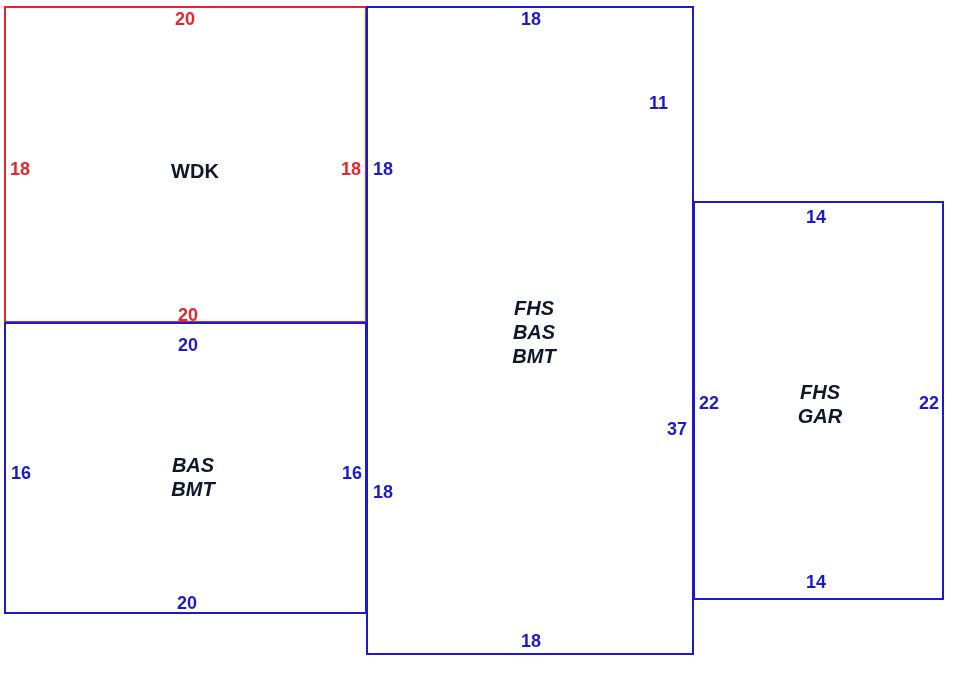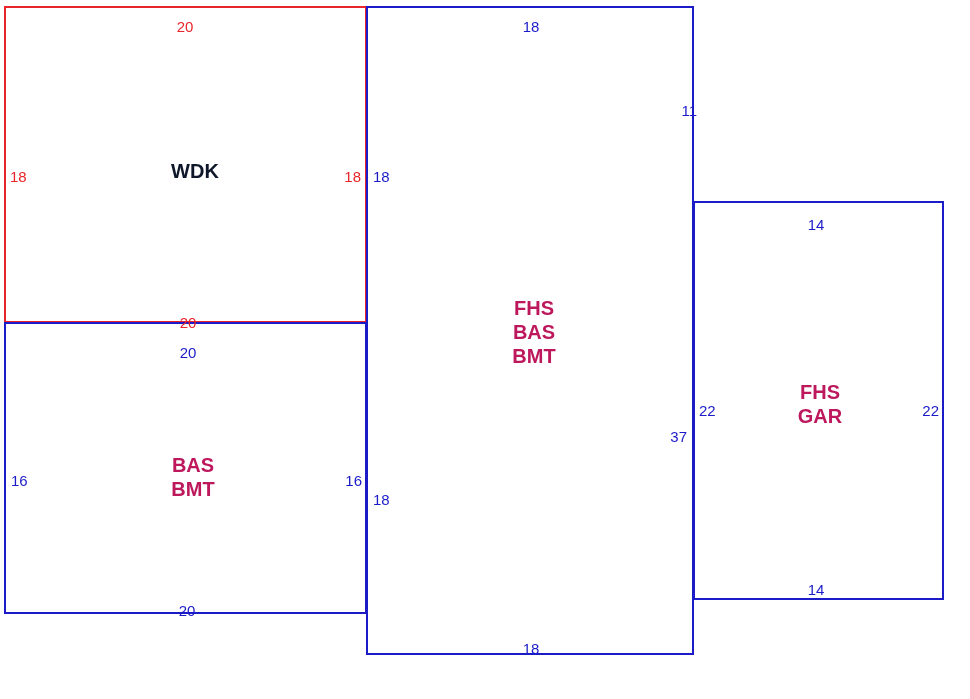--- a/index.html
+++ b/index.html
@@ -22,43 +22,42 @@
     background: transparent;
   }
   .rect.red {
     border: 2px solid #e8252a;
   }
   .rect.blue {
     border: 2px solid #1b1bc8;
   }
   .lbl {
     position: absolute;
-    font-weight: normal;
-    font-size: 15px;
+    font-weight: bold;
+    font-size: 18px;
     line-height: 22px;
     white-space: pre;
     letter-spacing: 0px;
-    margin-top: 8px;
   }
   .lbl.red   { color: #e8252a; }
   .lbl.blue  { color: #1b1bc8; }
   .lbl.c  { transform: translateX(-50%); text-align: center; }
   .lbl.l  { text-align: left; }
   .lbl.r  { transform: translateX(-100%); text-align: right; }
   .occ {
     position: absolute;
     font-weight: bold;
     font-size: 20px;
     line-height: 24px;
     white-space: pre;
     text-align: center;
     transform: translate(-50%, -50%);
   }
   .occ.red  { color: #0f172a; }
-  .occ.blue { color: #be185d; }
+  .occ.blue { color: #0f172a; font-style: italic; }
 </style>
 </head>
 <body>
 
 <div id="sketch-canvas">
   <div id="rect-layer">
       <div class="rect red" style="left: 4px; top: 6px; width: 363px; height: 317px;"></div>
       <div class="rect blue" style="left: 4px; top: 322px; width: 363px; height: 292px;"></div>
       <div class="rect blue" style="left: 366px; top: 6px; width: 328px; height: 649px;"></div>
       <div class="rect blue" style="left: 693px; top: 201px; width: 251px; height: 399px;"></div>
@@ -76,21 +75,21 @@
   <div id="dim-layer">
       <div class="lbl red c" style="left: 185px; top: 8px;">20</div>
       <div class="lbl red l" style="left: 10px; top: 158px;">18</div>
       <div class="lbl red r" style="left: 361px; top: 158px;">18</div>
       <div class="lbl red c" style="left: 188px; top: 304px;">20</div>
       <div class="lbl blue c" style="left: 188px; top: 334px;">20</div>
       <div class="lbl blue l" style="left: 11px; top: 462px;">16</div>
       <div class="lbl blue r" style="left: 362px; top: 462px;">16</div>
       <div class="lbl blue c" style="left: 187px; top: 592px;">20</div>
       <div class="lbl blue c" style="left: 531px; top: 8px;">18</div>
-      <div class="lbl blue r" style="left: 697px; top: 92px;">11</div>
+      <div class="lbl blue r" style="left: 668px; top: 92px;">11</div>
       <div class="lbl blue r" style="left: 687px; top: 418px;">37</div>
       <div class="lbl blue l" style="left: 373px; top: 158px;">18</div>
       <div class="lbl blue l" style="left: 373px; top: 481px;">18</div>
       <div class="lbl blue c" style="left: 531px; top: 630px;">18</div>
       <div class="lbl blue c" style="left: 816px; top: 206px;">14</div>
       <div class="lbl blue l" style="left: 699px; top: 392px;">22</div>
       <div class="lbl blue r" style="left: 939px; top: 392px;">22</div>
       <div class="lbl blue c" style="left: 816px; top: 571px;">14</div>
     </div>
 </div>

